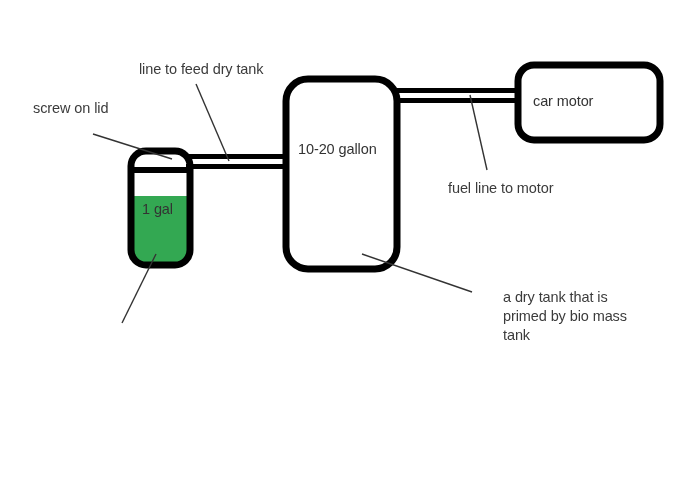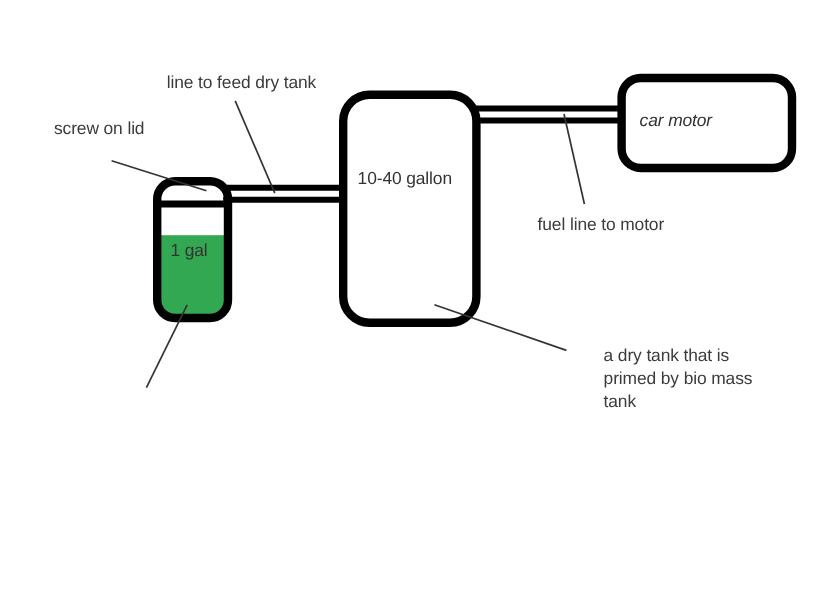--- a/index.html
+++ b/index.html
@@ -94,25 +94,25 @@
     <line x1="470" y1="95" x2="487" y2="170" stroke="#333333" stroke-width="1.4"></line>
 
     <line x1="362" y1="254" x2="472" y2="292" stroke="#333333" stroke-width="1.4"></line>
 
     <line x1="156" y1="254" x2="122" y2="323" stroke="#333333" stroke-width="1.4"></line>
 
   </svg>
 
   <div class="inner-label" style="left:142px; top:201px;">1 gal</div>
 
-  <div class="inner-label" style="left:298px; top:141px;">10-40 gallon</div>
+  <div class="inner-label" style="left:298px; top:141px;">10-20 gallon</div>
 
-  <div class="inner-label" style="left:533px; top:93px;font-style:italic;">car motor</div>
+  <div class="inner-label" style="left:533px; top:93px;">car motor</div>
 
-  <div class="dgm-label" style="left:33px; top:99px;margin-left:12px;">screw on lid</div>
+  <div class="dgm-label" style="left:33px; top:99px;">screw on lid</div>
 
   <div class="dgm-label" style="left:139px; top:60px;">line to feed dry tank</div>
 
   <div class="dgm-label" style="left:448px; top:179px;">fuel line to motor</div>
 
   <div class="dgm-label multiline" style="left:477px; top:288px;margin-left:26px;">a dry tank that is
 primed by bio mass
 tank</div>
 
 

